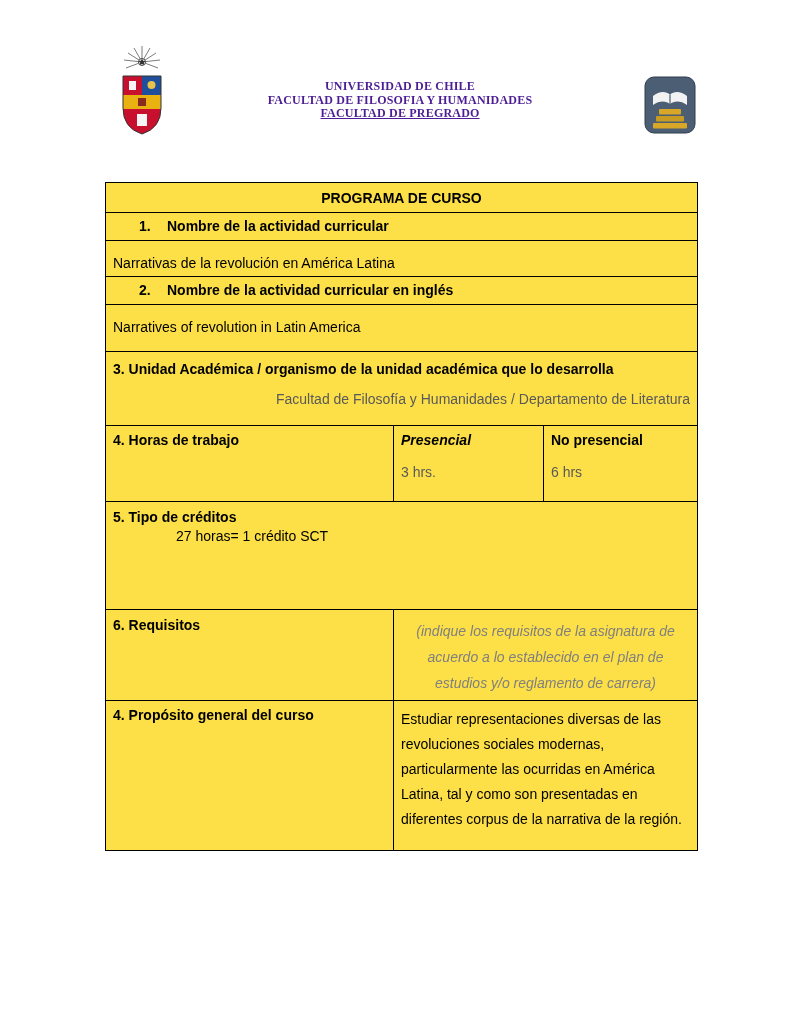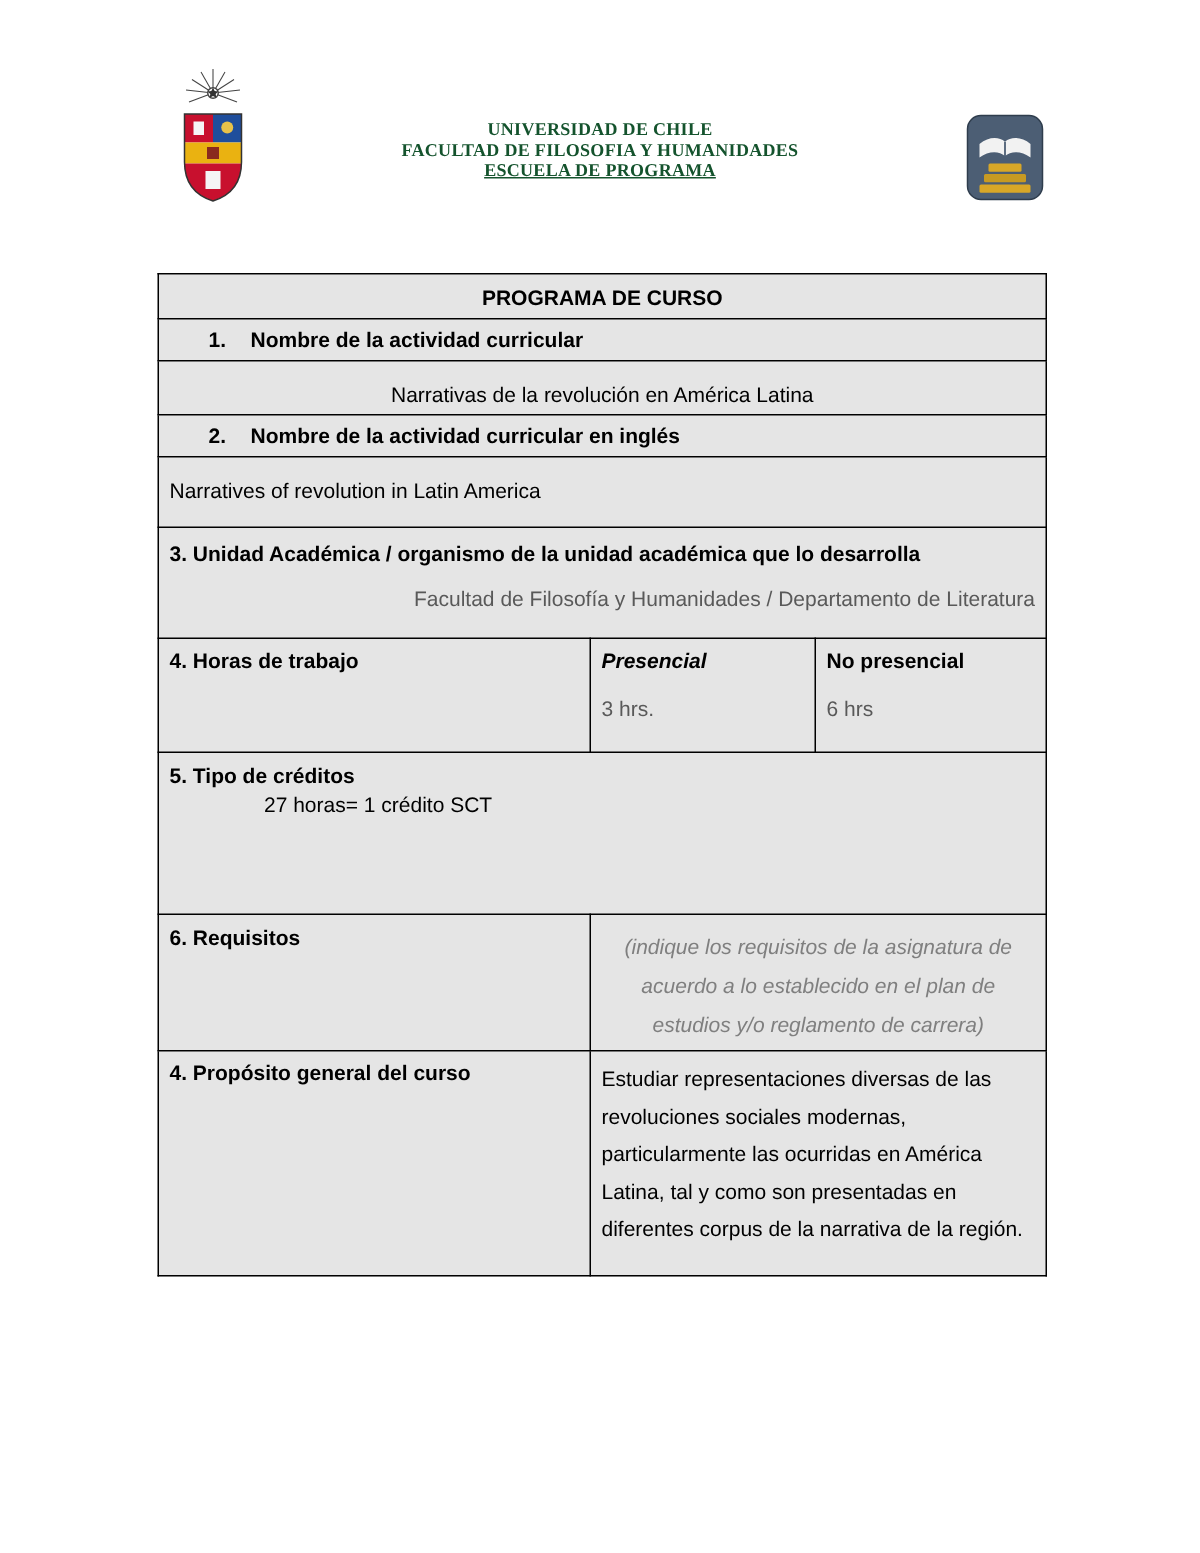--- a/index.html
+++ b/index.html
@@ -15,46 +15,46 @@
 
   
   .doc-header { position:absolute; top:0; left:0; width:100%; height:160px; }
   .logo-left  { position:absolute; left:117px; top:44px; }
   .logo-right { position:absolute; left:644px; top:76px; }
   .header-text {
     position:absolute; top:80px; left:0; width:100%;
     text-align:center;
     font-family:"Liberation Serif", serif;
     font-weight:bold; font-size:12px; line-height:13.5px;
-    color:#14532d; letter-spacing:0.2px;
+    color:#4c1d95; letter-spacing:0.2px;
   }
   .underlined { text-decoration:underline; }
 
   
   .program-table {
     position:absolute; top:182px; left:105px;
     width:592px;
     border-collapse:collapse;
     table-layout:fixed;
     font-size:14px;
   }
   .program-table td {
     border:1px solid #000;
     vertical-align:top;
     padding:4px 7px;
-    background:#e5e5e5;
+    background:#fde047;
   }
   .title-cell {
     text-align:center; font-weight:bold;
     vertical-align:middle !important;
     height:30px; padding:4px 0 !important;
   }
   .r-h1 td, .r-h2 td { height:28px; font-weight:bold; padding-top:5px; }
   .num   { display:inline-block; margin-left:26px; width:28px; font-weight:bold; }
-  .r-v1 td { height:36px; padding-top:14px;text-align:center; }
+  .r-v1 td { height:36px; padding-top:14px; }
   .r-v2 td { height:47px; padding-top:14px; }
   .r-f3 td { height:74px; padding-top:9px; }
   .r-f4 td { height:76px; padding-top:6px; }
   .r-f5 td { height:108px; padding-top:7px; }
   .r-f6 td { height:67px;  padding-top:7px; }
   .r-f7 td { height:78px;  padding-top:7px; }
   .r-f8 td { height:150px; padding-top:6px; }
 
   .bold { font-weight:bold; }
   .bolditalic { font-weight:bold; font-style:italic; }
@@ -104,21 +104,21 @@
           <rect x="21" y="54" width="8" height="8" fill="#8a2a1e"></rect>
           <path d="M20 70 h10 v12 h-10 z" fill="#f5f5f5"></path>
         </g>
         <path d="M6 32 H44 V64 Q44 84 25 90 Q6 84 6 64 Z" fill="none" stroke="#333" stroke-width="1"></path>
       </svg>
     </div>
 
     <div class="header-text">
       <div>UNIVERSIDAD DE CHILE</div>
       <div>FACULTAD DE FILOSOFIA Y HUMANIDADES</div>
-      <div class="underlined">ESCUELA DE PROGRAMA</div>
+      <div class="underlined">FACULTAD DE PREGRADO</div>
     </div>
 
     <div class="logo-right">
       <svg width="52" height="58" viewBox="0 0 52 58" aria-hidden="true">
         <rect x="1" y="1" width="50" height="56" rx="9" fill="#4c5e74" stroke="#2f3d4d"></rect>
         <path d="M9 20 C15 15 22 15 26 18.5 C30 15 37 15 43 20 L43 29 C37 24.5 30 24.5 26 28 C22 24.5 15 24.5 9 29 Z" fill="#f2f2f2"></path>
         <line x1="26" y1="18.5" x2="26" y2="28" stroke="#4c5e74" stroke-width="1.2"></line>
         <rect x="15" y="33" width="22" height="5.5" rx="1" fill="#d8a727"></rect>
         <rect x="12" y="40" width="28" height="5.5" rx="1" fill="#c79a22"></rect>
         <rect x="9" y="47" width="34" height="5.5" rx="1" fill="#d8a727"></rect>

